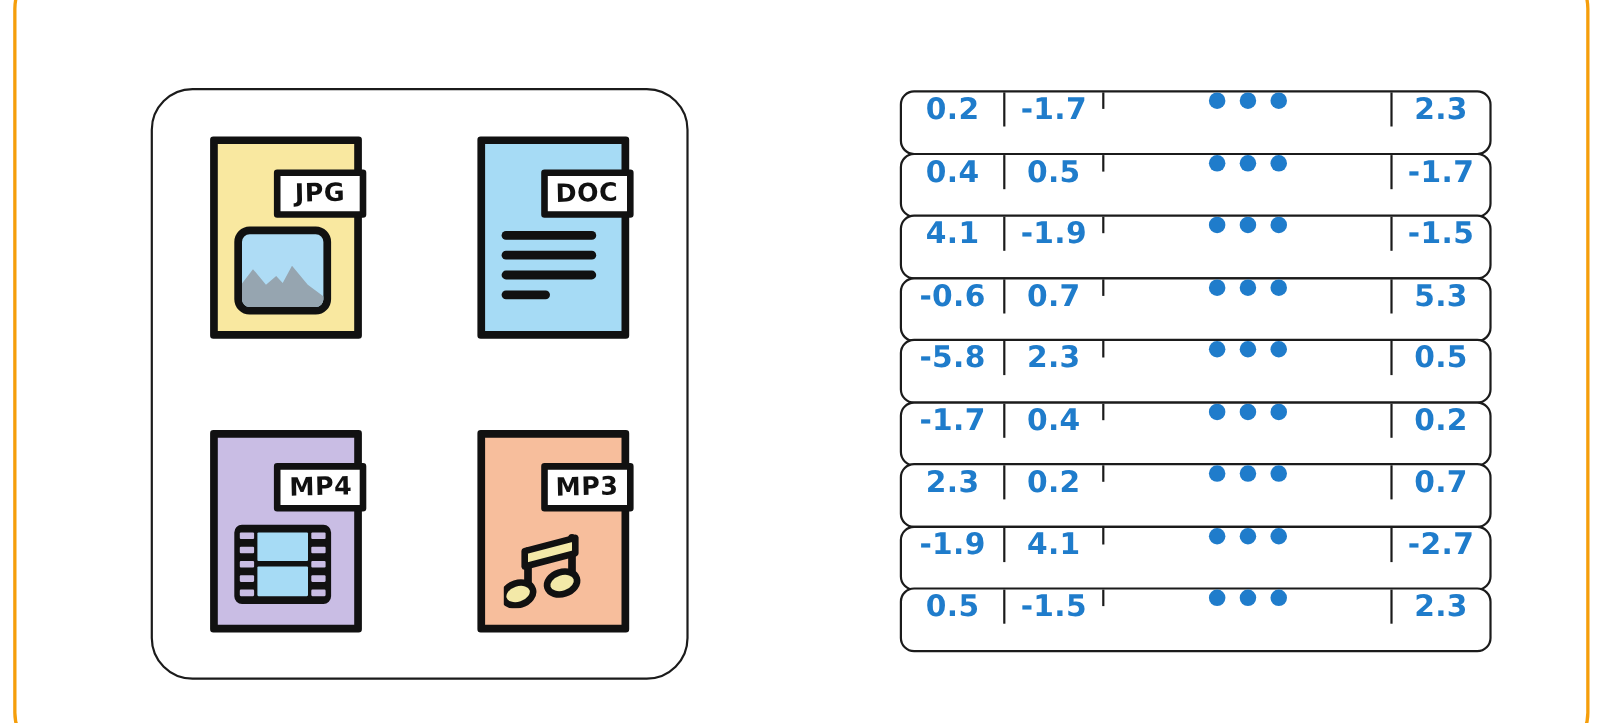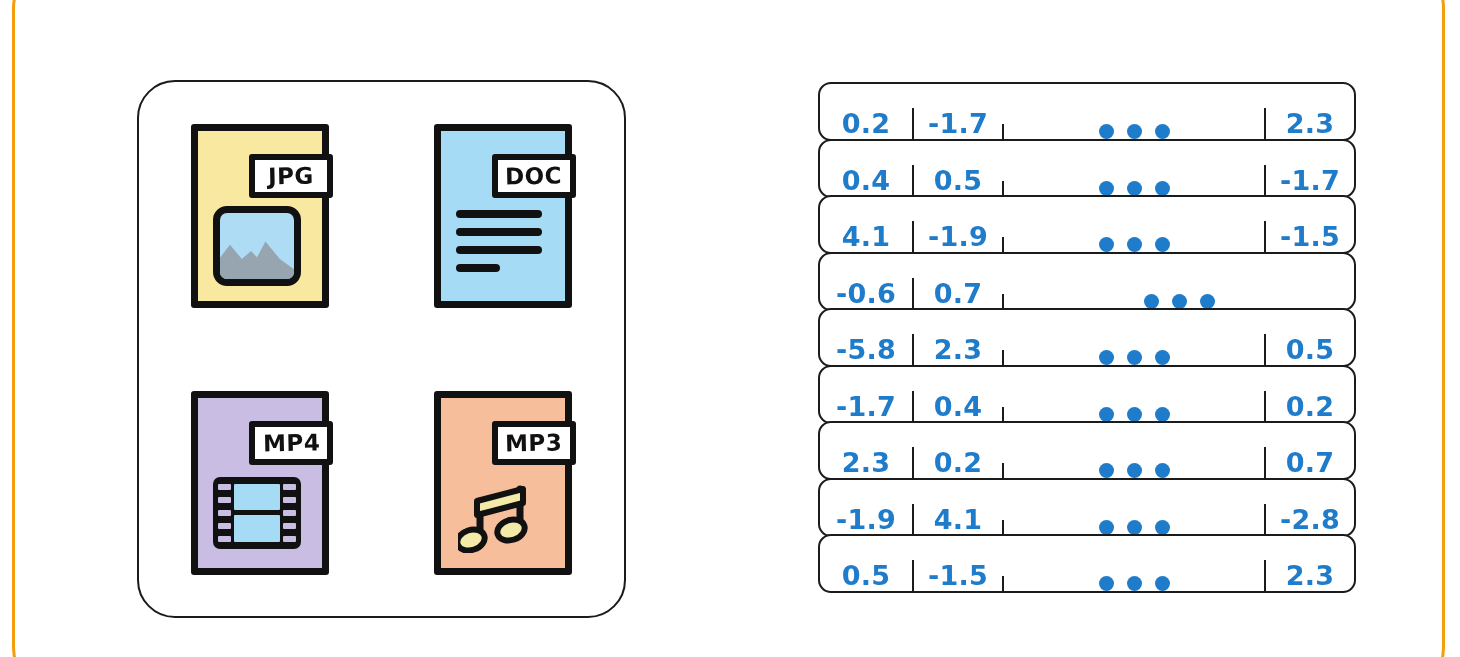--- a/index.html
+++ b/index.html
@@ -188,21 +188,21 @@
     width: 538px;
   }
   .t-row {
     position: relative;
     height: 59px;
     border: 2.5px solid #1b1b1b;
     border-radius: 13px;
     box-sizing: border-box;
     background: #ffffff;
     display: flex;
-    align-items: flex-end;
+    align-items: flex-start;
     margin-bottom: -2.5px;
   }
   .t-cell {
     position: relative;
     display: flex;
     align-items: center;
     justify-content: center;
     box-sizing: border-box;
     font-family: "DejaVu Sans", sans-serif;
     font-size: 27px;
@@ -377,20 +377,21 @@
     <div class="t-row">
       <div class="t-cell c0">-0.6</div>
       <div class="t-cell c1">0.7</div>
       <div class="t-cell c2">
         <div class="ellipsis-dots">
           <span class="dot"></span>
           <span class="dot"></span>
           <span class="dot"></span>
         </div>
       </div>
+      <div class="t-cell c3">5.3</div>
     </div>
     <div class="t-row">
       <div class="t-cell c0">-5.8</div>
       <div class="t-cell c1">2.3</div>
       <div class="t-cell c2">
         <div class="ellipsis-dots">
           <span class="dot"></span>
           <span class="dot"></span>
           <span class="dot"></span>
         </div>
@@ -424,21 +425,21 @@
     <div class="t-row">
       <div class="t-cell c0">-1.9</div>
       <div class="t-cell c1">4.1</div>
       <div class="t-cell c2">
         <div class="ellipsis-dots">
           <span class="dot"></span>
           <span class="dot"></span>
           <span class="dot"></span>
         </div>
       </div>
-      <div class="t-cell c3">-2.8</div>
+      <div class="t-cell c3">-2.7</div>
     </div>
     <div class="t-row">
       <div class="t-cell c0">0.5</div>
       <div class="t-cell c1">-1.5</div>
       <div class="t-cell c2">
         <div class="ellipsis-dots">
           <span class="dot"></span>
           <span class="dot"></span>
           <span class="dot"></span>
         </div>

